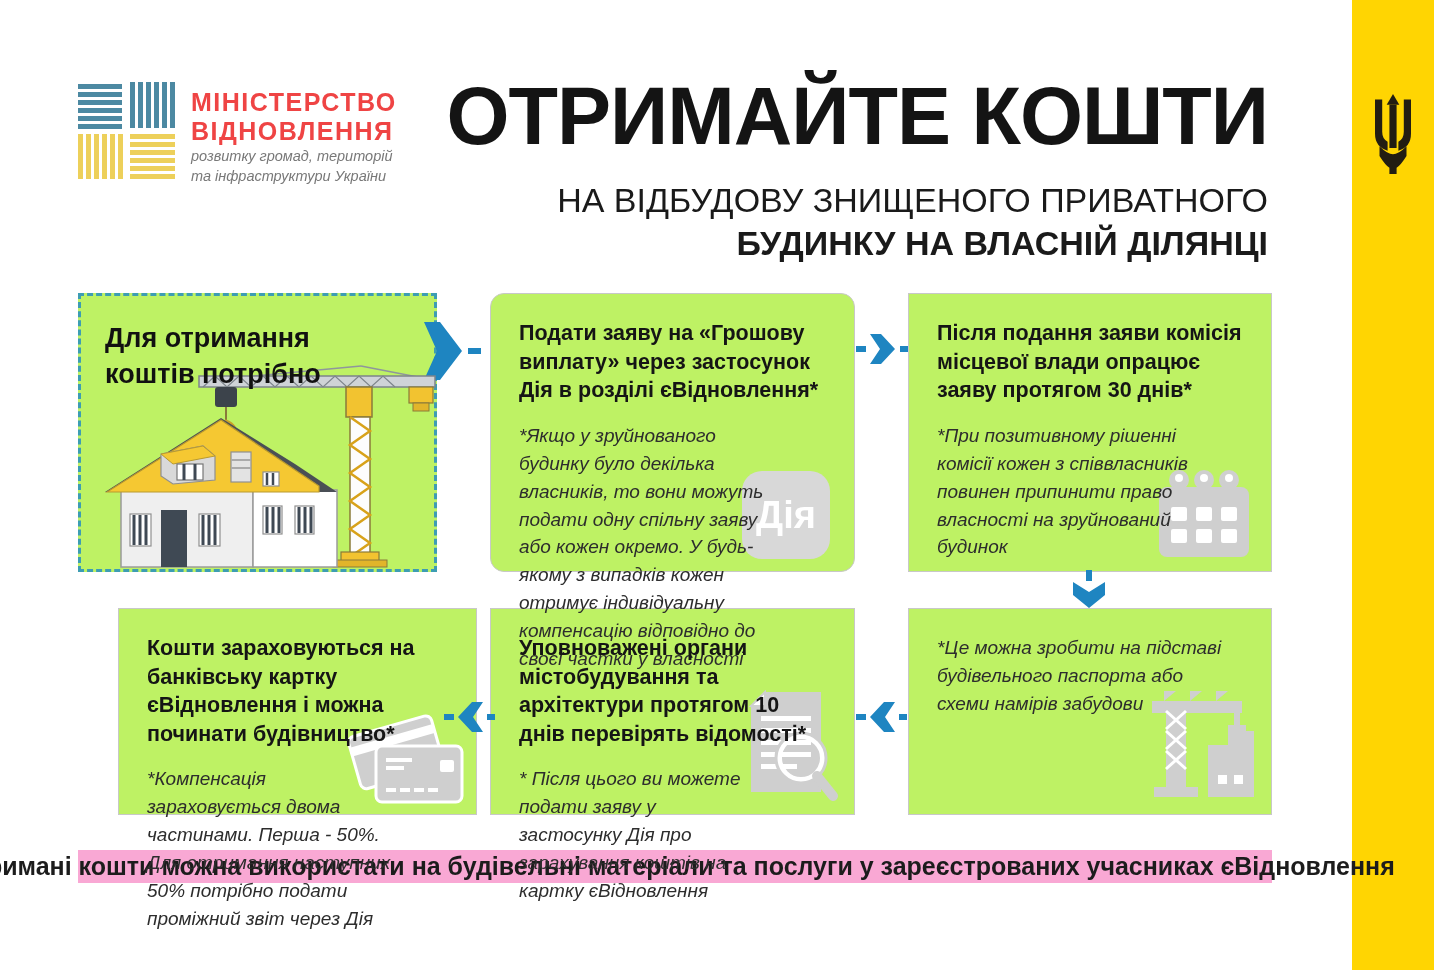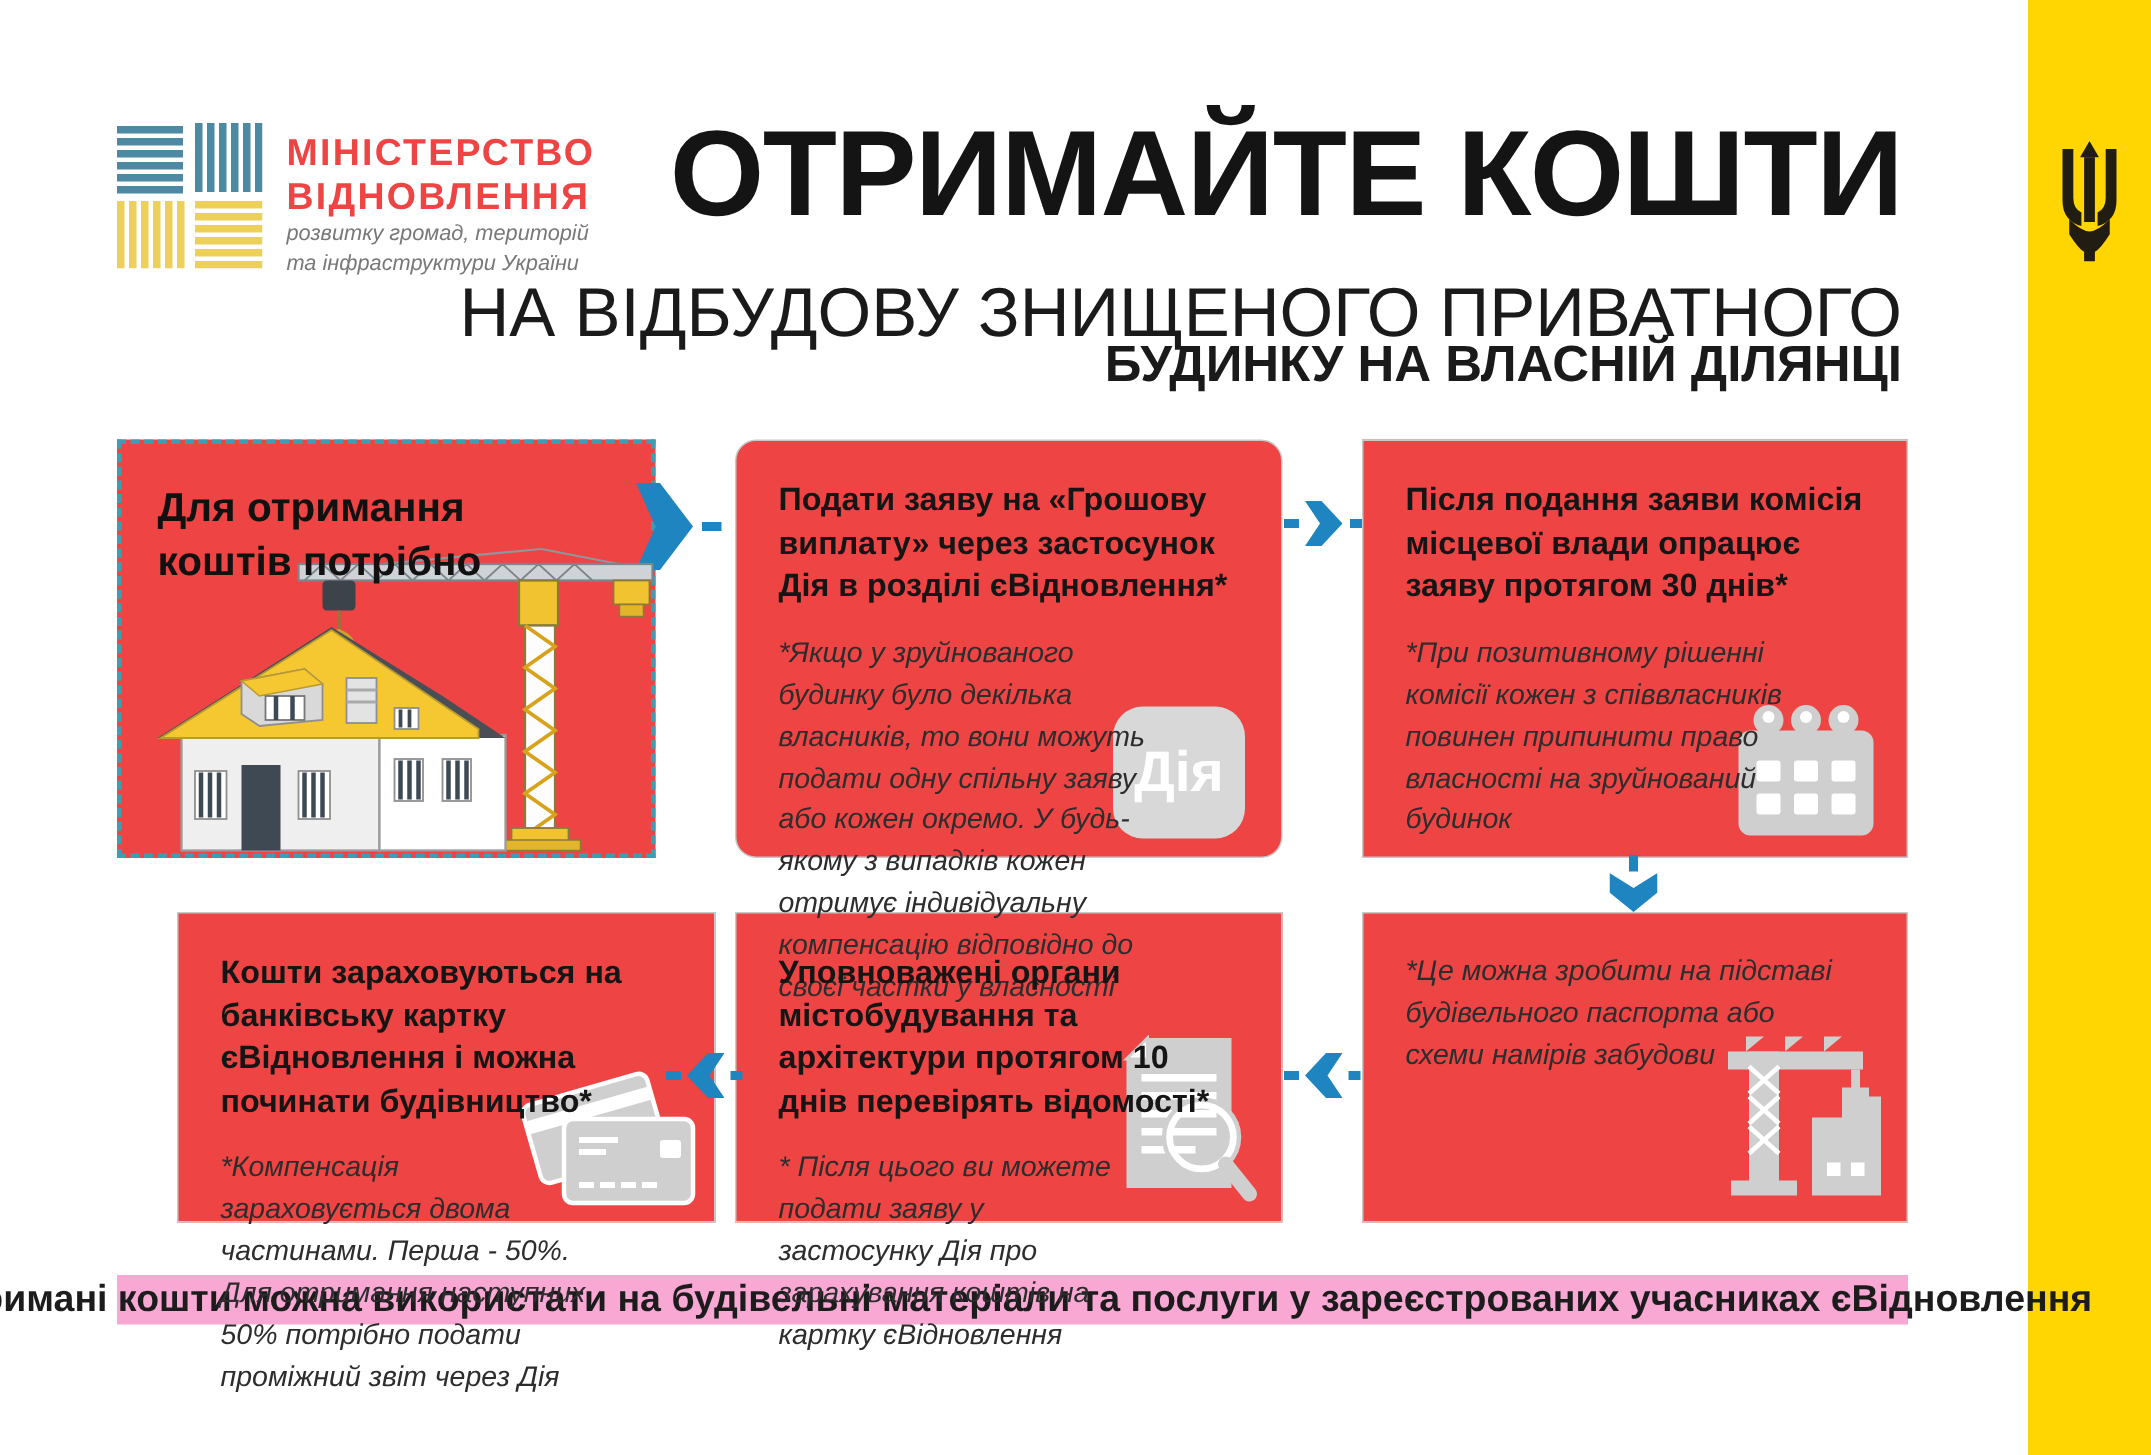--- a/index.html
+++ b/index.html
@@ -14,25 +14,25 @@
   .logo-block{position:absolute;left:78px;top:82px;display:flex;gap:16px;}
   .logo-icon{width:97px;height:97px;flex:0 0 auto;}
   .logo-text{padding-top:6px;}
   .logo-title{font-size:25px;font-weight:700;letter-spacing:1.5px;color:#ef4444;line-height:1.16;}
   .logo-sub{font-size:14.5px;font-style:italic;color:#787878;line-height:1.3;margin-top:1px;}
   .logo-sub:first-of-type{margin-top:7px;}
 
   
   .main-title{position:absolute;right:166px;top:74px;font-size:81px;font-weight:800;
               letter-spacing:-1px;color:#141414;white-space:nowrap;line-height:1.05;}
-  .main-sub1{position:absolute;right:166px;top:181px;font-size:46px;color:#1a1a1a;white-space:nowrap;}
+  .main-sub1{position:absolute;right:166px;top:181px;font-size:34px;color:#1a1a1a;white-space:nowrap;}
   .main-sub2{position:absolute;right:166px;top:224px;font-size:34px;color:#1a1a1a;white-space:nowrap;font-weight:bold;}
 
   
-  .box{position:absolute;background:#ef4444;box-sizing:border-box;}
+  .box{position:absolute;background:#bef264;box-sizing:border-box;}
   .step{border:1px solid #c8c8c8;padding:25px 24px 18px 28px;}
   .intro-box{left:78px;top:293px;width:359px;height:279px;border:3px dashed #3D9DB3;}
   .box-top-mid{left:490px;top:293px;width:365px;height:279px;border-radius:14px;}
   .box-top-right{left:908px;top:293px;width:364px;height:279px;}
   .box-bot-left{left:78px;top:608px;width:359px;height:207px;margin-left:40px;}
   .box-bot-mid{left:490px;top:608px;width:365px;height:207px;}
   .box-bot-right{left:908px;top:608px;width:364px;height:207px;}
 
   .intro-text{position:relative;z-index:2;margin:25px 0 0 24px;width:218px;
               font-size:27px;font-weight:700;line-height:1.32;color:#111;}

